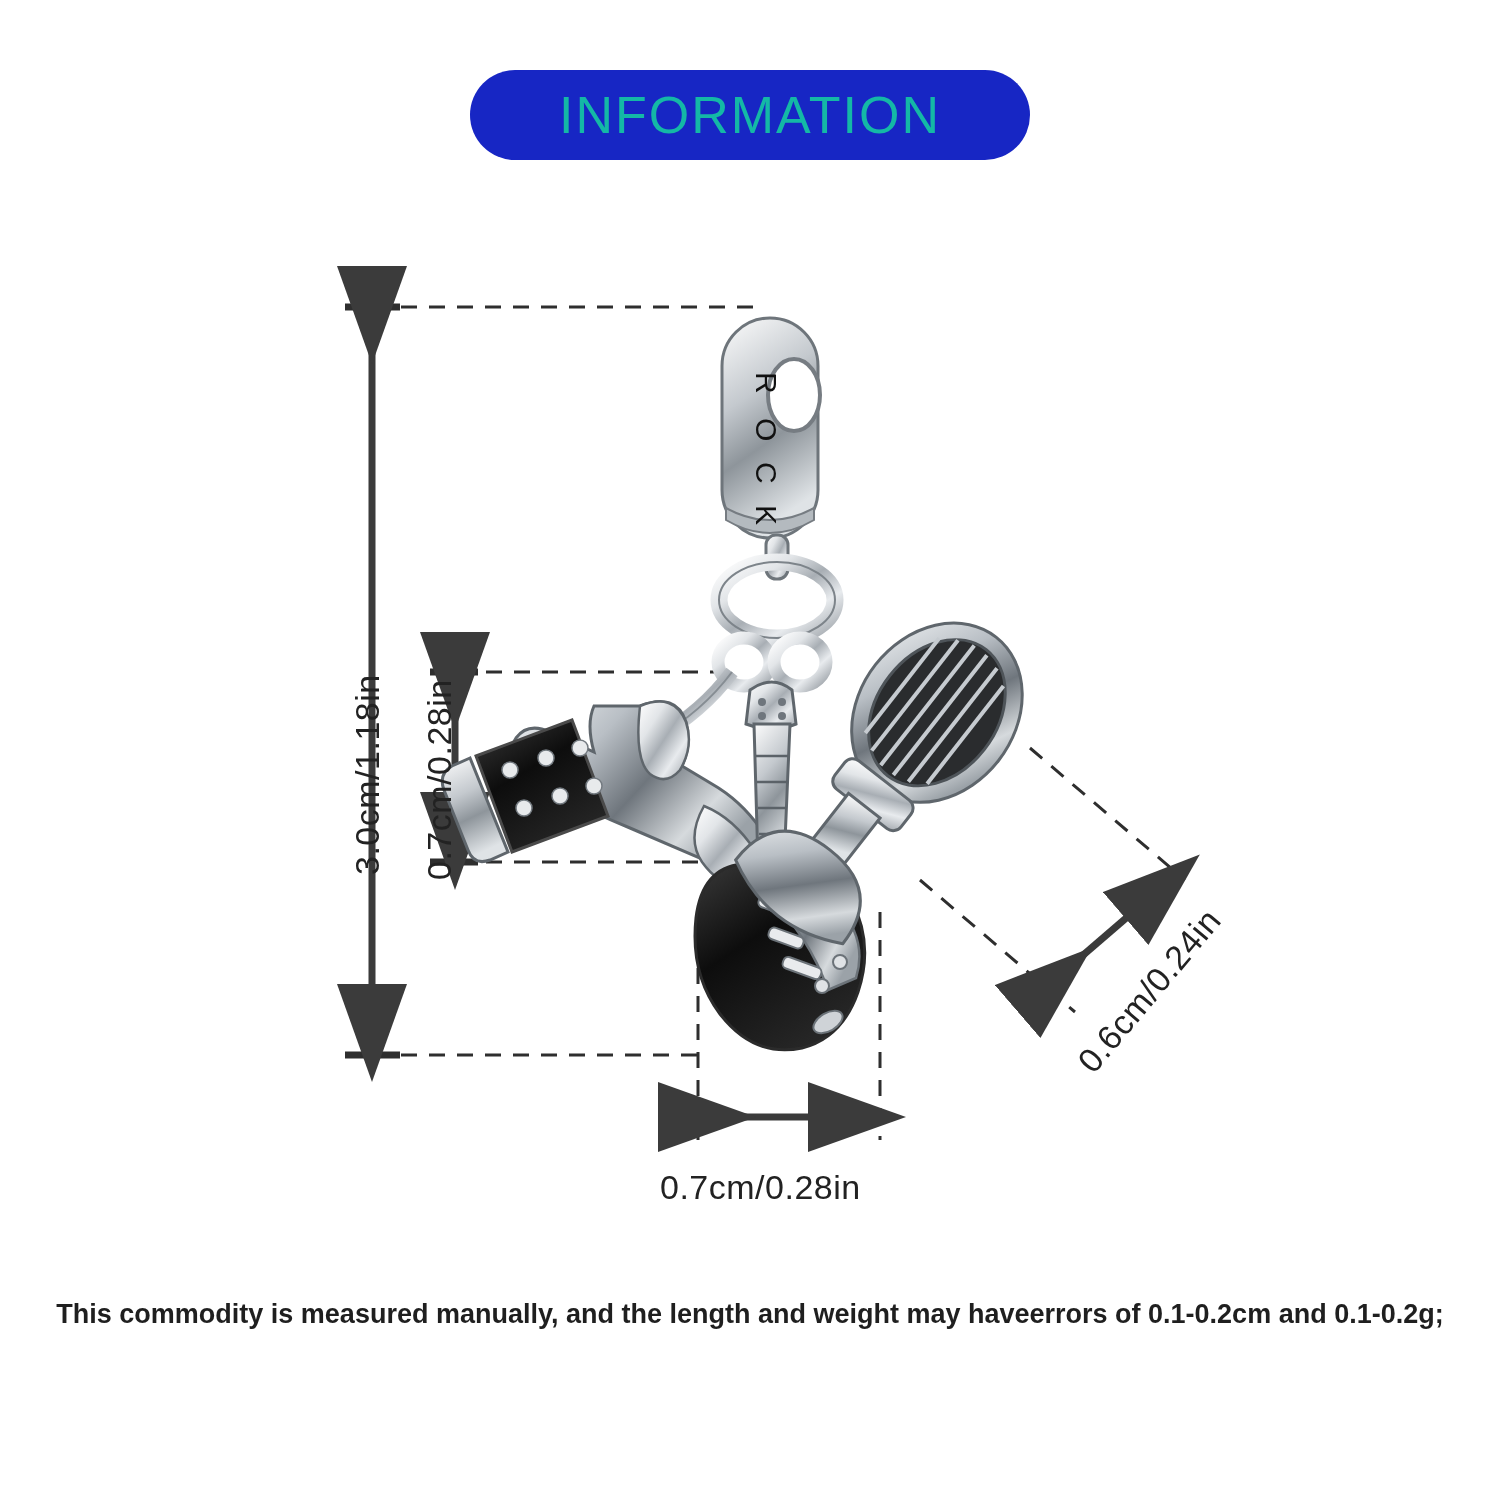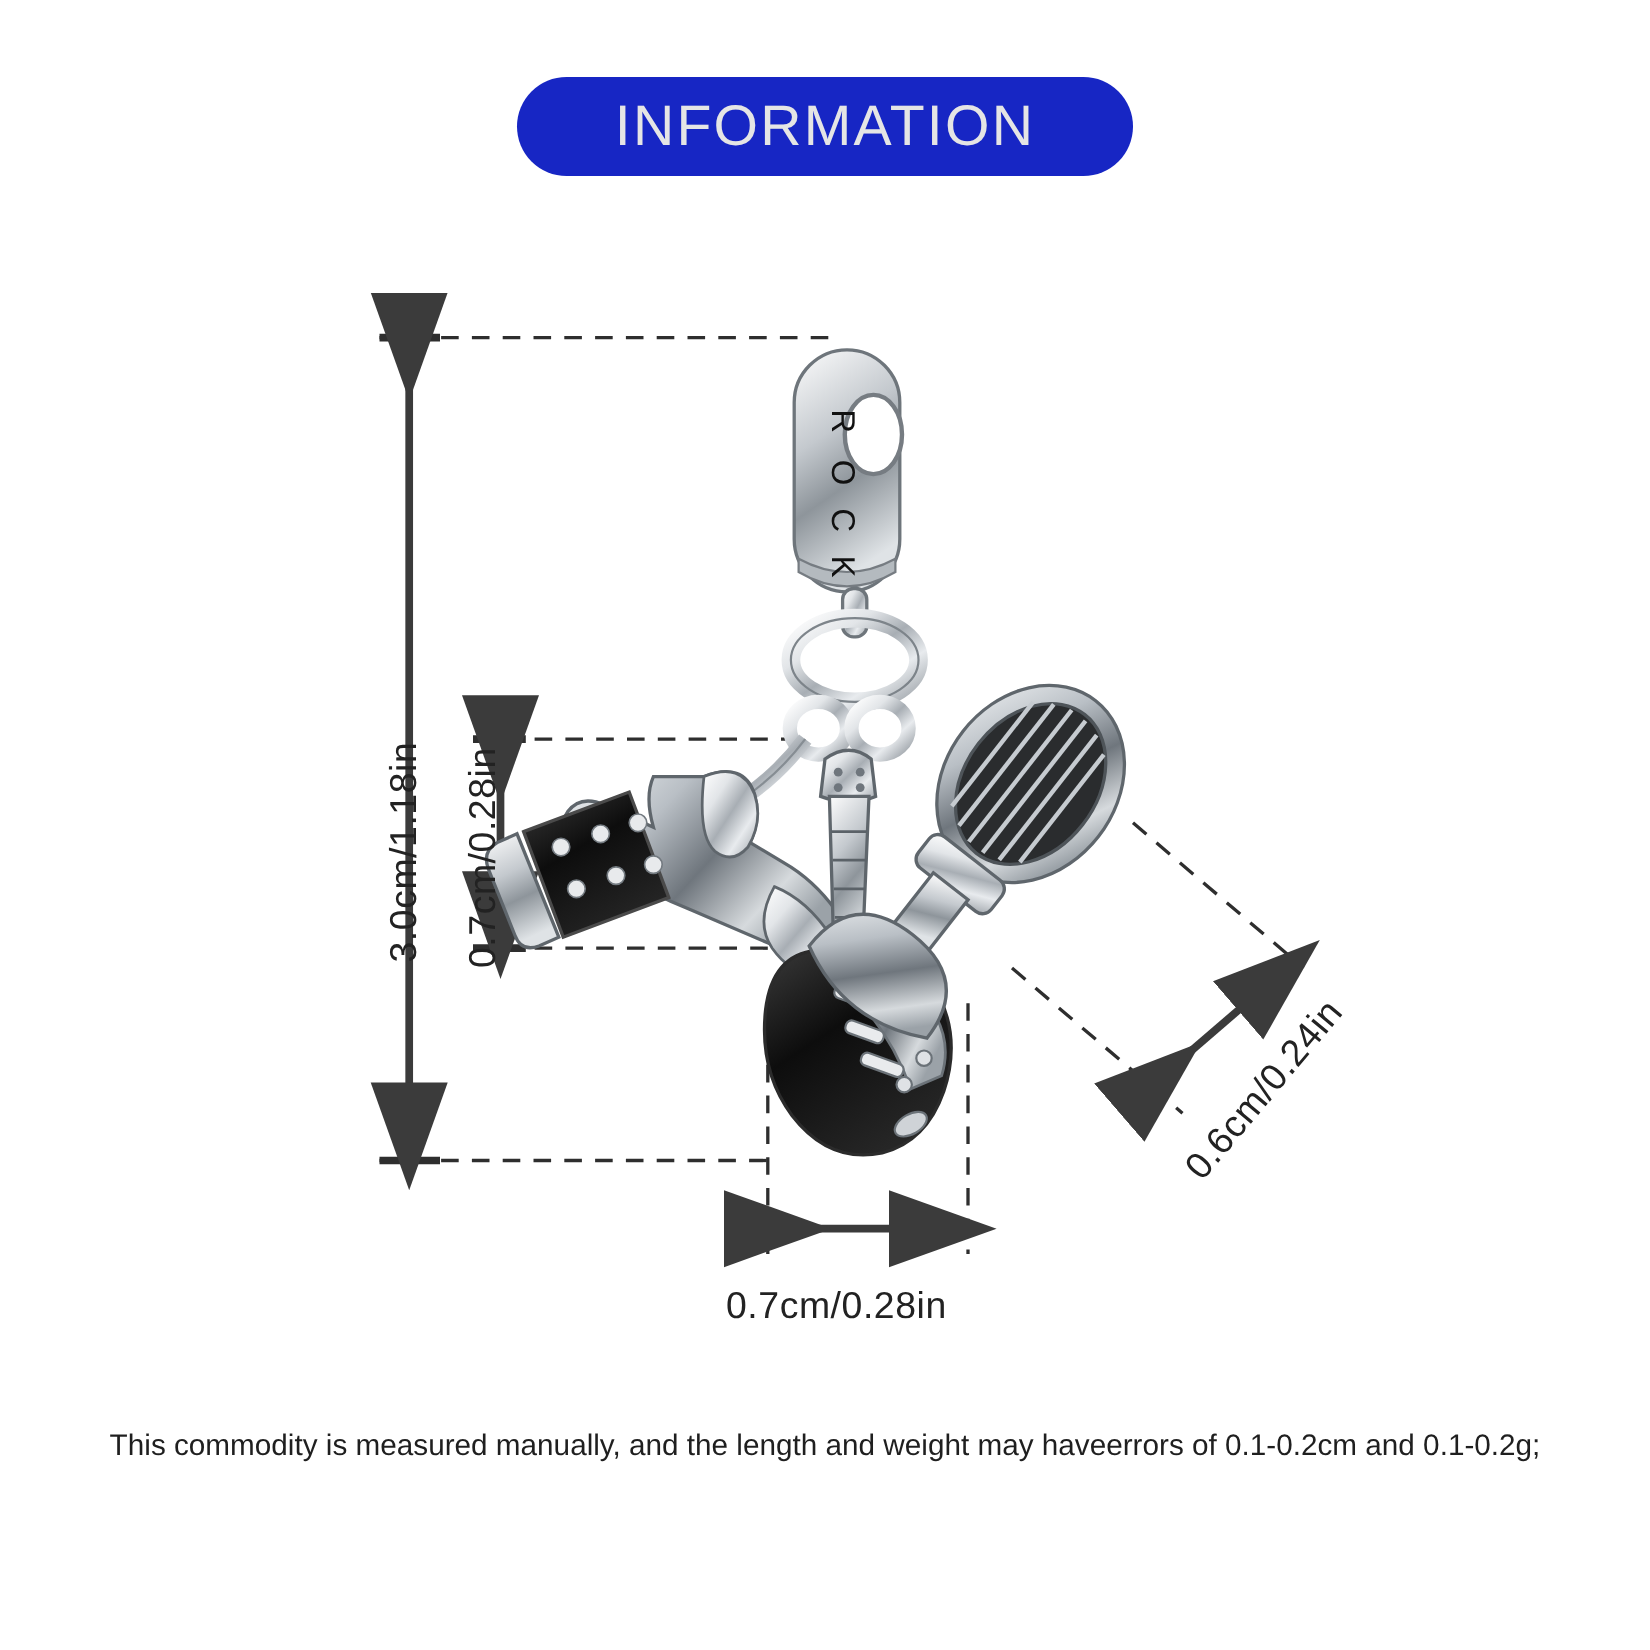--- a/index.html
+++ b/index.html
@@ -23,21 +23,21 @@
     top: 70px;
     width: 560px;
     height: 90px;
     background: #1726c4;
     border-radius: 45px;
     display: flex;
     align-items: center;
     justify-content: center;
   }
   .header-badge .title {
-    color: #e5e5e5;
+    color: #14b8a6;
     font-size: 52px;
     letter-spacing: 2px;
     font-weight: 400;
   }
 
   
   .stage {
     position: absolute;
     left: 0;
     top: 0;
@@ -70,20 +70,21 @@
   
   .footer {
     position: absolute;
     left: 0;
     top: 1290px;
     width: 1500px;
     text-align: center;
     font-size: 27px;
     line-height: 48px;
     color: #1f1f1f;
+    font-weight: bold;
   }
   .footer .line {
     display: block;
   }
 </style>
 </head>
 <body>
 
 <div class="header-badge">
   <span class="title">INFORMATION</span>

